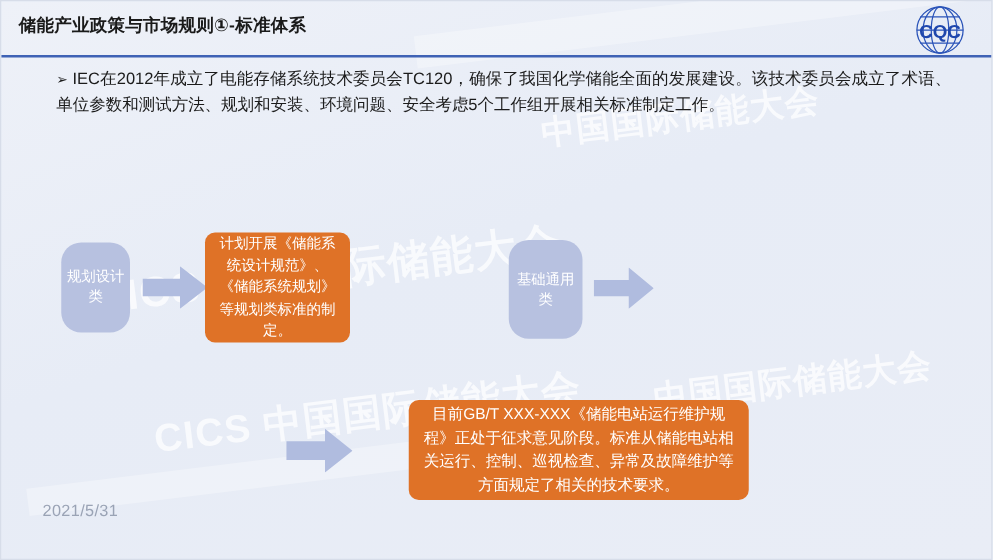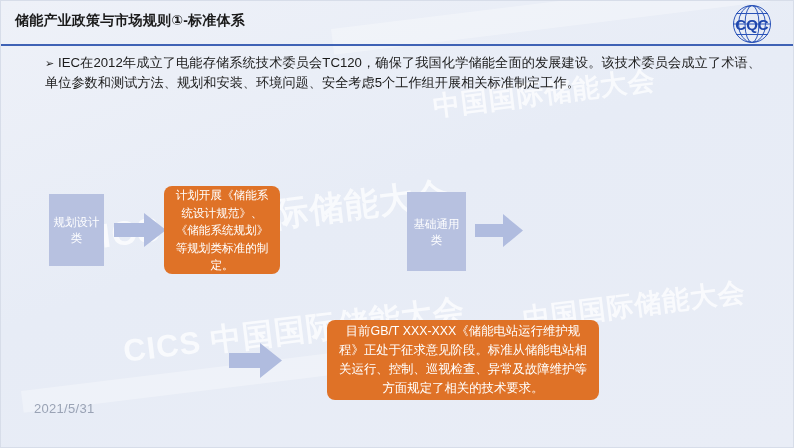--- a/index.html
+++ b/index.html
@@ -100,21 +100,21 @@
     color: #1b1b1b;
   }
   .red {
     color: #e8483a;
   }
 
   
   .cat-box {
     position: absolute;
     background: #b7c1e0;
-    border-radius: 0;
+    border-radius: 16px;
     color: #ffffff;
     font-size: 11.5px;
     line-height: 16px;
     display: flex;
     align-items: center;
     justify-content: center;
     text-align: center;
     box-sizing: border-box;
     padding: 2px 4px;
   }

